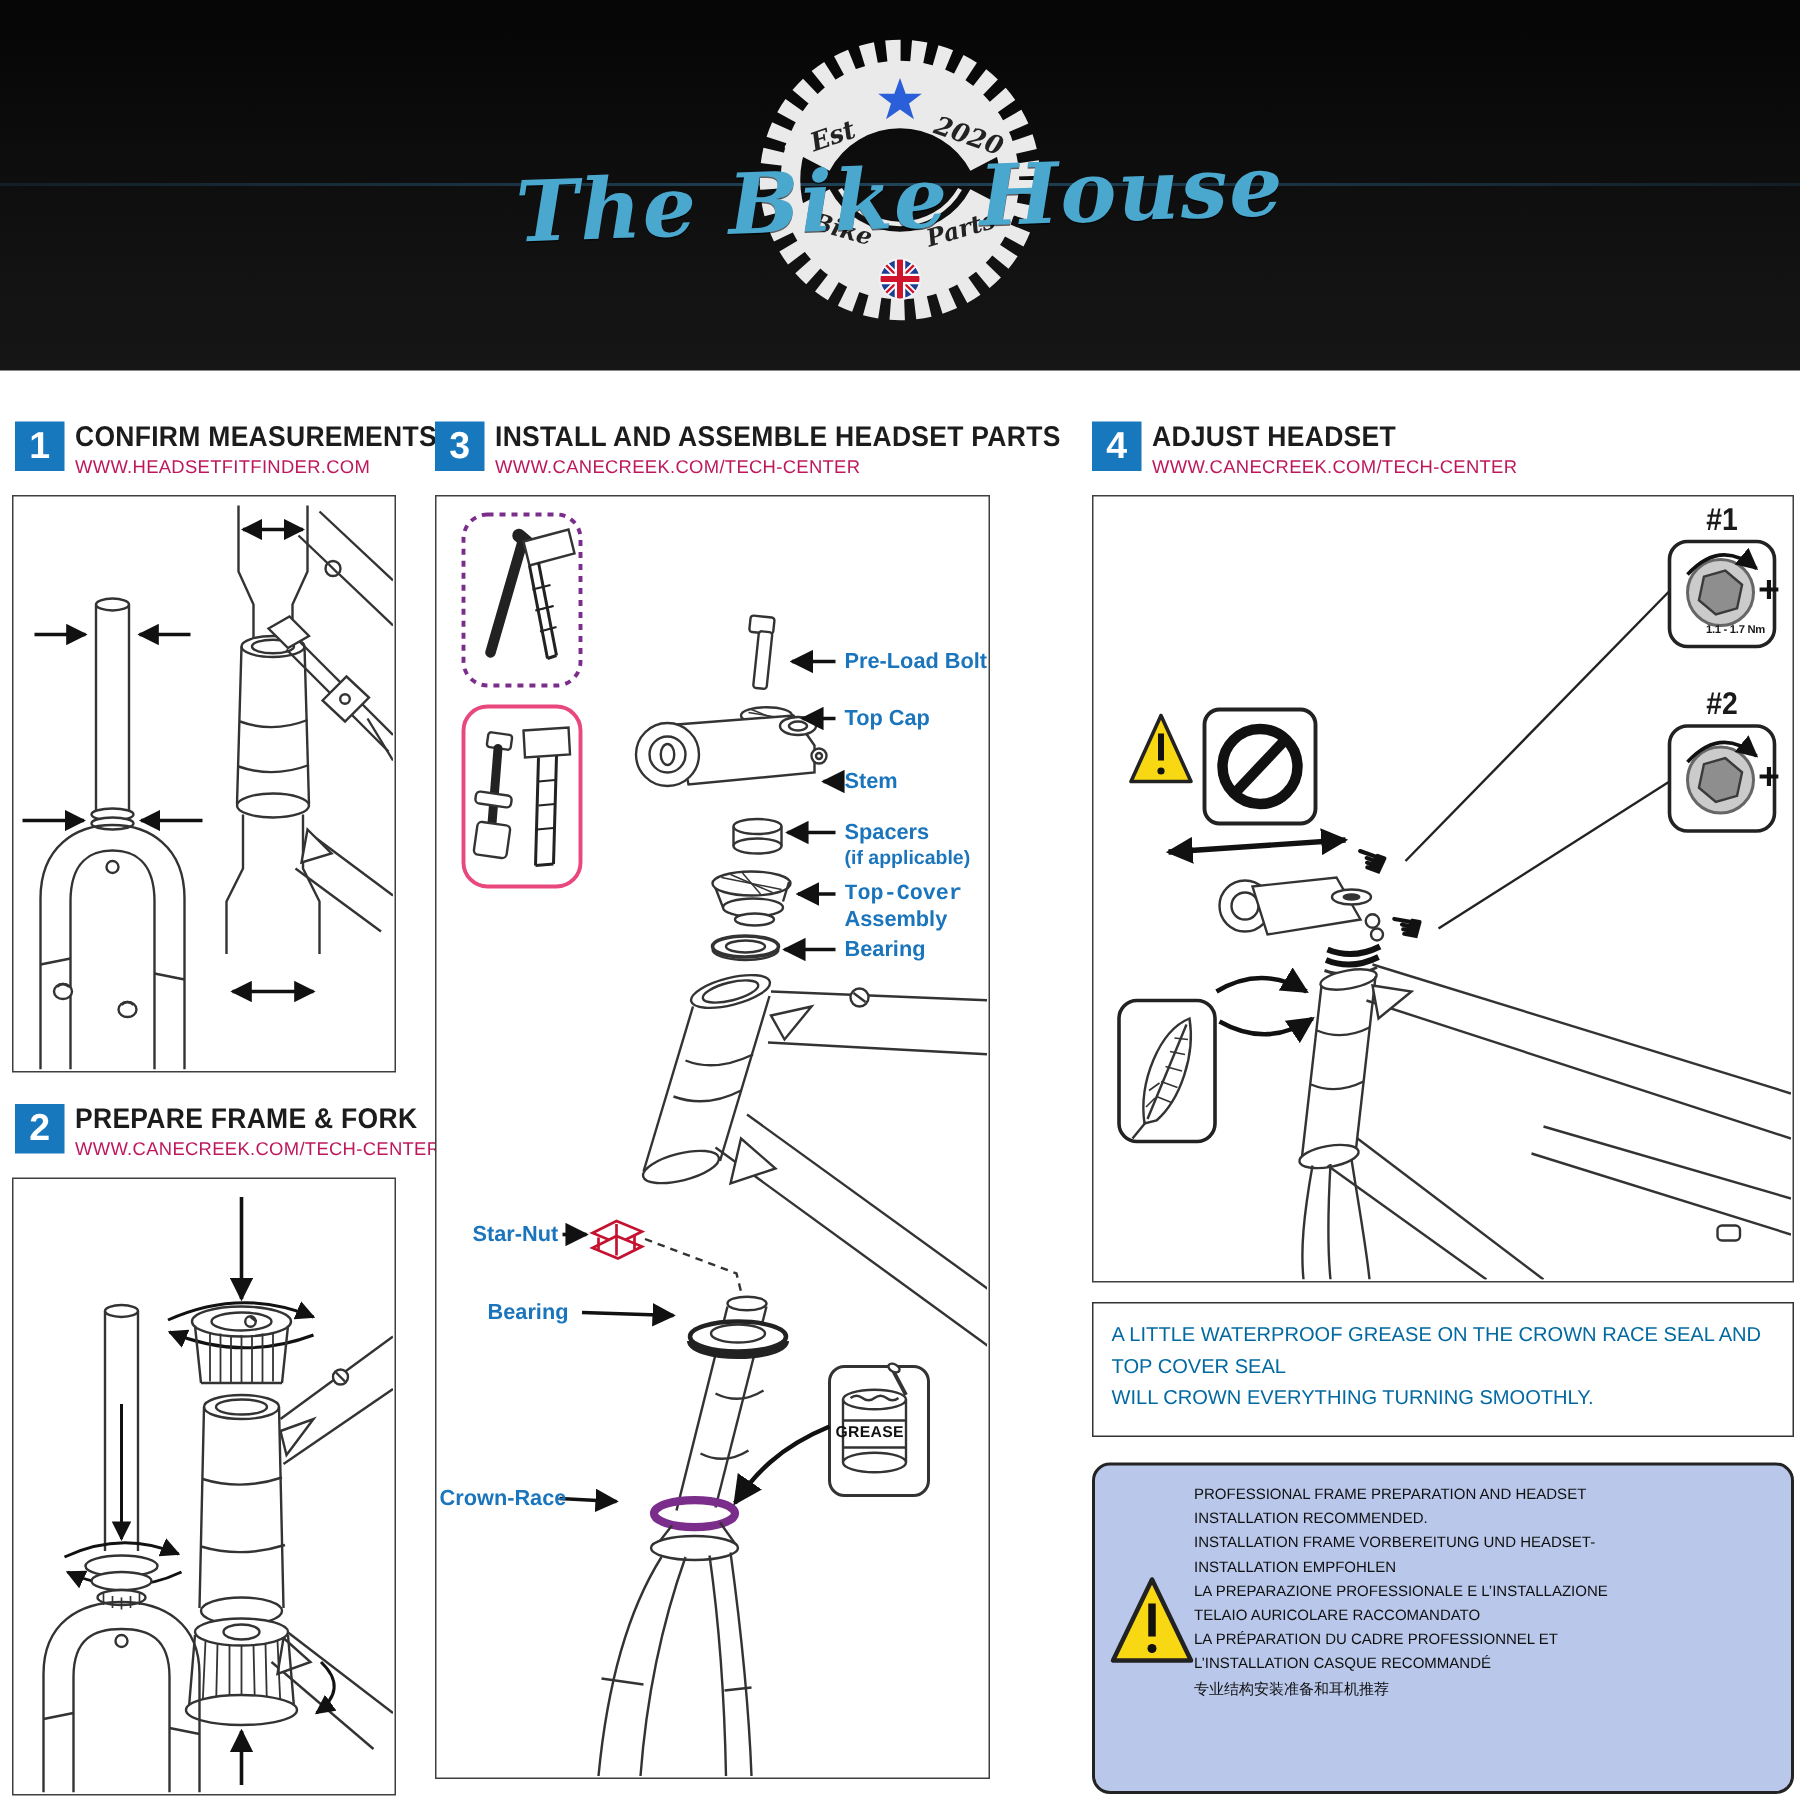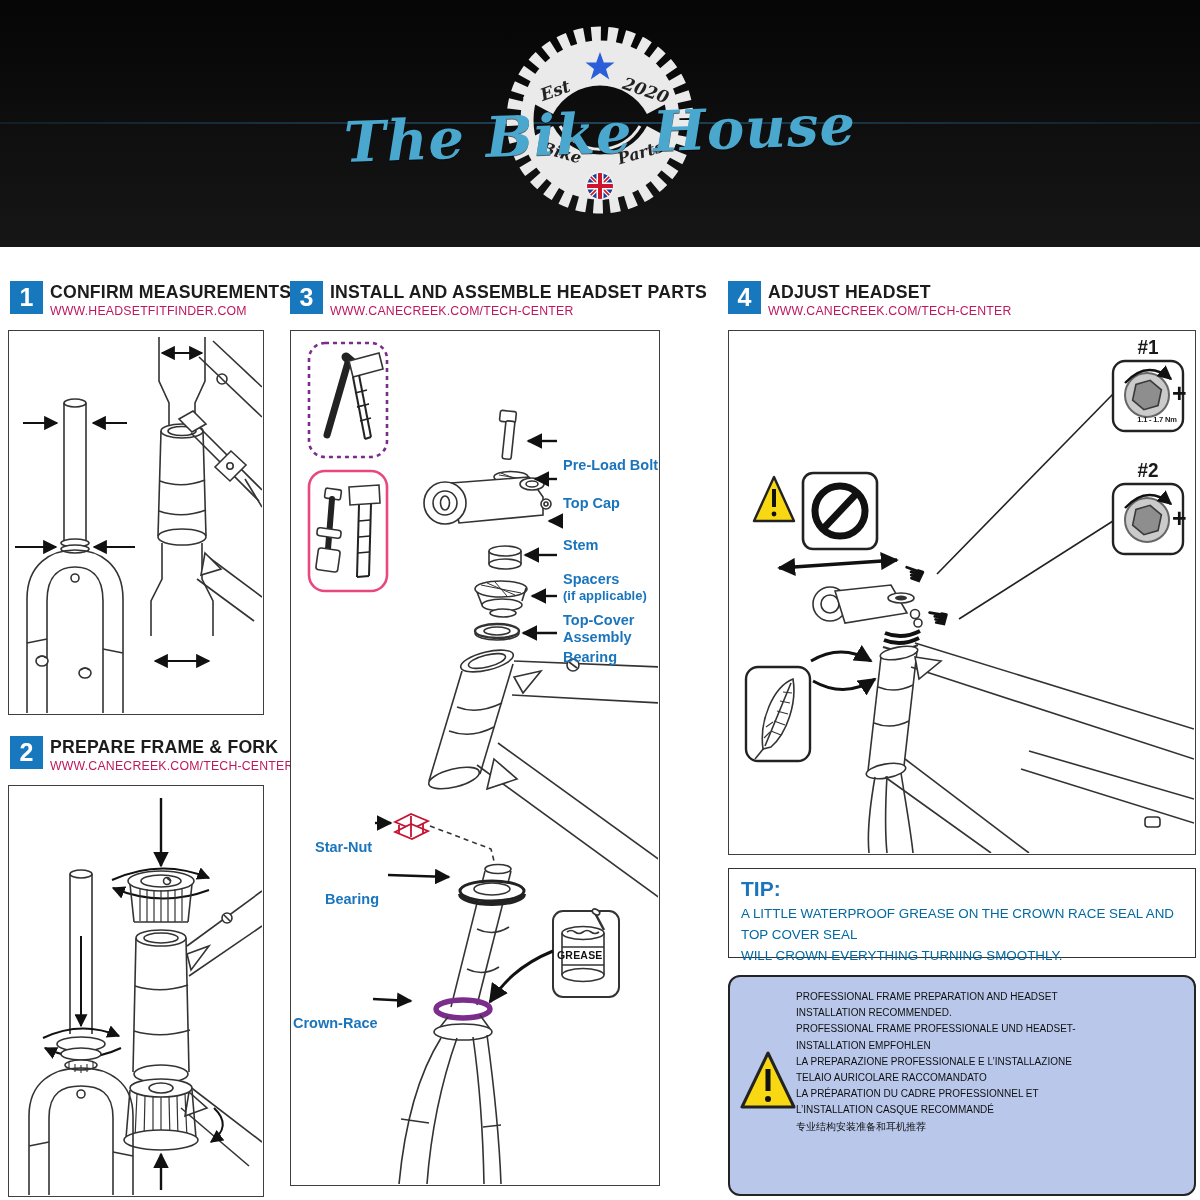--- a/index.html
+++ b/index.html
@@ -21,21 +21,21 @@
        line-height:33px;text-align:center;flex:0 0 33px;}
   .stx{margin-left:7px;}
   .sec-title{font-size:19px;font-weight:bold;color:#1c1c1c;white-space:nowrap;
              transform:scaleX(.93);transform-origin:0 50%;letter-spacing:.2px;}
   .sec-url{font-size:12.3px;color:#be185d;margin-top:1px;letter-spacing:.2px;}
   
   .panel{position:absolute;border:1.6px solid #3f3f3f;background:#fff;box-sizing:border-box;}
   .panel svg{position:absolute;left:0;top:0;}
   .ln{fill:none;stroke:#333;stroke-width:1.6;}
   .fw{fill:#fff;stroke:#333;stroke-width:1.6;}
-  .plabel{position:absolute;color:#1b75bc;font-size:14.5px;font-weight:bold;white-space:nowrap;margin-top:24px;}
+  .plabel{position:absolute;color:#1b75bc;font-size:14.5px;font-weight:bold;white-space:nowrap;}
   .plabel.small{font-size:13px;font-weight:bold;}
   .hand{position:absolute;color:#111;font-size:27px;line-height:27px;}
   .stepnum{position:absolute;width:70px;text-align:center;font-size:21px;font-weight:bold;
            transform:scaleX(.9);}
   .plus{position:absolute;font-size:25px;font-weight:bold;color:#111;}
   .torque{position:absolute;width:84px;text-align:center;font-size:7.5px;font-weight:bold;
           letter-spacing:-.2px;}
   .grease-label{position:absolute;width:56px;font-size:10.5px;font-weight:bold;
                 color:#111;letter-spacing:.2px;}
   
@@ -427,21 +427,21 @@
         <line x1="97" y1="544" x2="158" y2="546" marker-end="url(#p3a)"></line>
         <line x1="82" y1="668" x2="120" y2="670" marker-end="url(#p3a)"></line>
       </g>
     </svg>
 
     <div class="plabel" style="left:272px;top:102px;">Pre-Load Bolt</div>
     <div class="plabel" style="left:272px;top:140px;">Top Cap</div>
     <div class="plabel" style="left:272px;top:182px;">Stem</div>
     <div class="plabel" style="left:272px;top:216px;">Spacers</div>
     <div class="plabel small" style="left:272px;top:233px;">(if applicable)</div>
-    <div class="plabel" style="left:272px;top:257px;">Top-Cover</div>
+    <div class="plabel" style="left:272px;top:257px;font-family:Liberation Mono, monospace;">Top-Cover</div>
     <div class="plabel" style="left:272px;top:274px;">Assembly</div>
     <div class="plabel" style="left:272px;top:294px;">Bearing</div>
     <div class="plabel" style="left:24px;top:484px;">Star-Nut</div>
     <div class="plabel" style="left:34px;top:536px;">Bearing</div>
     <div class="plabel" style="left:2px;top:660px;">Crown-Race</div>
     <div class="grease-label" style="left:266px;top:618px;">GREASE</div>
   </div>
 
   <div class="panel" style="left:728px;top:330px;width:468px;height:525px;">
     <svg width="465" height="522" viewBox="0 0 465 522">
@@ -539,37 +539,36 @@
     <div class="stepnum" style="left:384px;top:4px;">#1</div>
     <div class="plus" style="left:443px;top:48px;">+</div>
     <div class="torque" style="left:386px;top:84px;">1.1 - 1.7 Nm</div>
     <div class="stepnum" style="left:384px;top:127px;">#2</div>
     <div class="plus" style="left:443px;top:173px;">+</div>
     <div class="hand" style="left:172px;top:230px;transform:rotate(20deg);">☚</div>
     <div class="hand" style="left:196px;top:274px;transform:rotate(10deg);">☚</div>
   </div>
 
   <div class="tipbox" style="left:728px;top:868px;width:468px;height:90px;">
-    <div class="tip-h">TIP:</div>
     <div class="tip-b">
       <div>A LITTLE WATERPROOF GREASE ON THE CROWN RACE SEAL AND TOP COVER SEAL</div>
       <div>WILL CROWN EVERYTHING TURNING SMOOTHLY.</div>
     </div>
   </div>
 
   <div class="notice" style="left:728px;top:975px;width:468px;height:221px;">
     <svg width="60" height="64" viewBox="0 0 60 64" style="position:absolute;left:8px;top:72px;">
       <polygon points="30,4 4,58 56,58" fill="#f8d713" stroke="#222" stroke-width="3" stroke-linejoin="round"></polygon>
       <line x1="30" y1="20" x2="30" y2="42" stroke="#111" stroke-width="5"></line>
       <circle cx="30" cy="50" r="3" fill="#111"></circle>
     </svg>
     <div class="notice-text">
       <div>PROFESSIONAL FRAME PREPARATION AND HEADSET</div>
       <div>INSTALLATION RECOMMENDED.</div>
-      <div>PROFESSIONAL FRAME PROFESSIONALE UND HEADSET-</div>
+      <div>INSTALLATION FRAME VORBEREITUNG UND HEADSET-</div>
       <div>INSTALLATION EMPFOHLEN</div>
       <div>LA PREPARAZIONE PROFESSIONALE E L’INSTALLAZIONE</div>
       <div>TELAIO AURICOLARE RACCOMANDATO</div>
       <div>LA PRÉPARATION DU CADRE PROFESSIONNEL ET</div>
       <div>L’INSTALLATION CASQUE RECOMMANDÉ</div>
       <div>专业结构安装准备和耳机推荐</div>
     </div>
   </div>
 
 </div>

